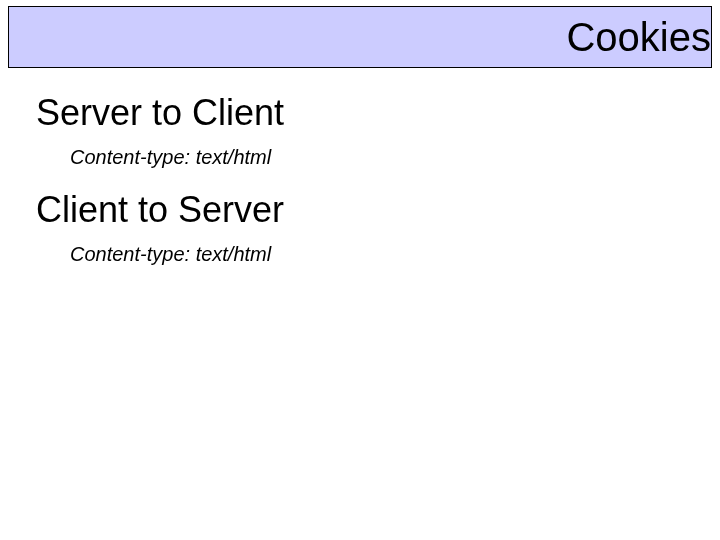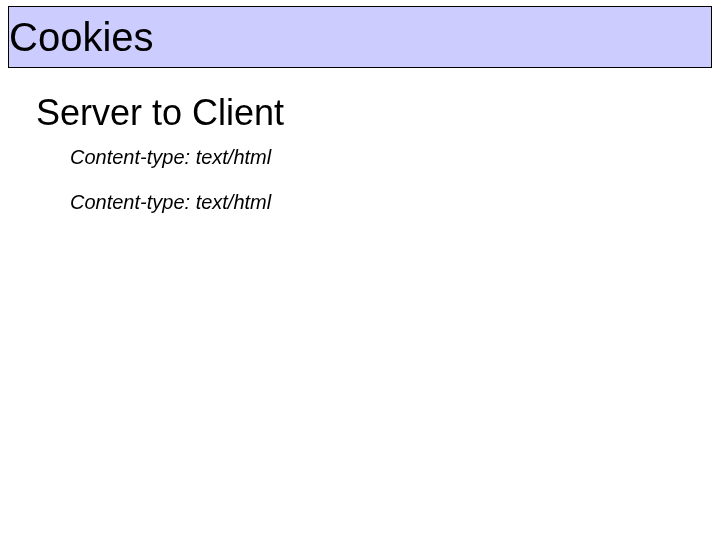--- a/index.html
+++ b/index.html
@@ -21,21 +21,21 @@
     position: absolute;
     left: 8px;
     right: 8px;
     top: 6px;
     height: 62px;
     background: #ccccff;
     border: 1px solid #000;
     box-sizing: border-box;
     display: flex;
     align-items: center;
-    justify-content: flex-start;
+    justify-content: flex-end;
   }
   .title-text {
     font-size: 40px;
     font-weight: normal;
   }
   .content {
     position: absolute;
     left: 36px;
     right: 36px;
     top: 92px;
@@ -68,18 +68,19 @@
     <span class="title-text">Cookies</span>
   </div>
 
   <div class="content">
 
     <p class="section-heading">Server to Client</p>
     <div class="block">
       <p class="line">Content-type: text/html</p>
     </div>
 
+    <p class="section-heading">Client to Server</p>
     <div class="block">
       <p class="line">Content-type: text/html</p>
     </div>
 
   </div>
 </div>
 
 </body></html>

